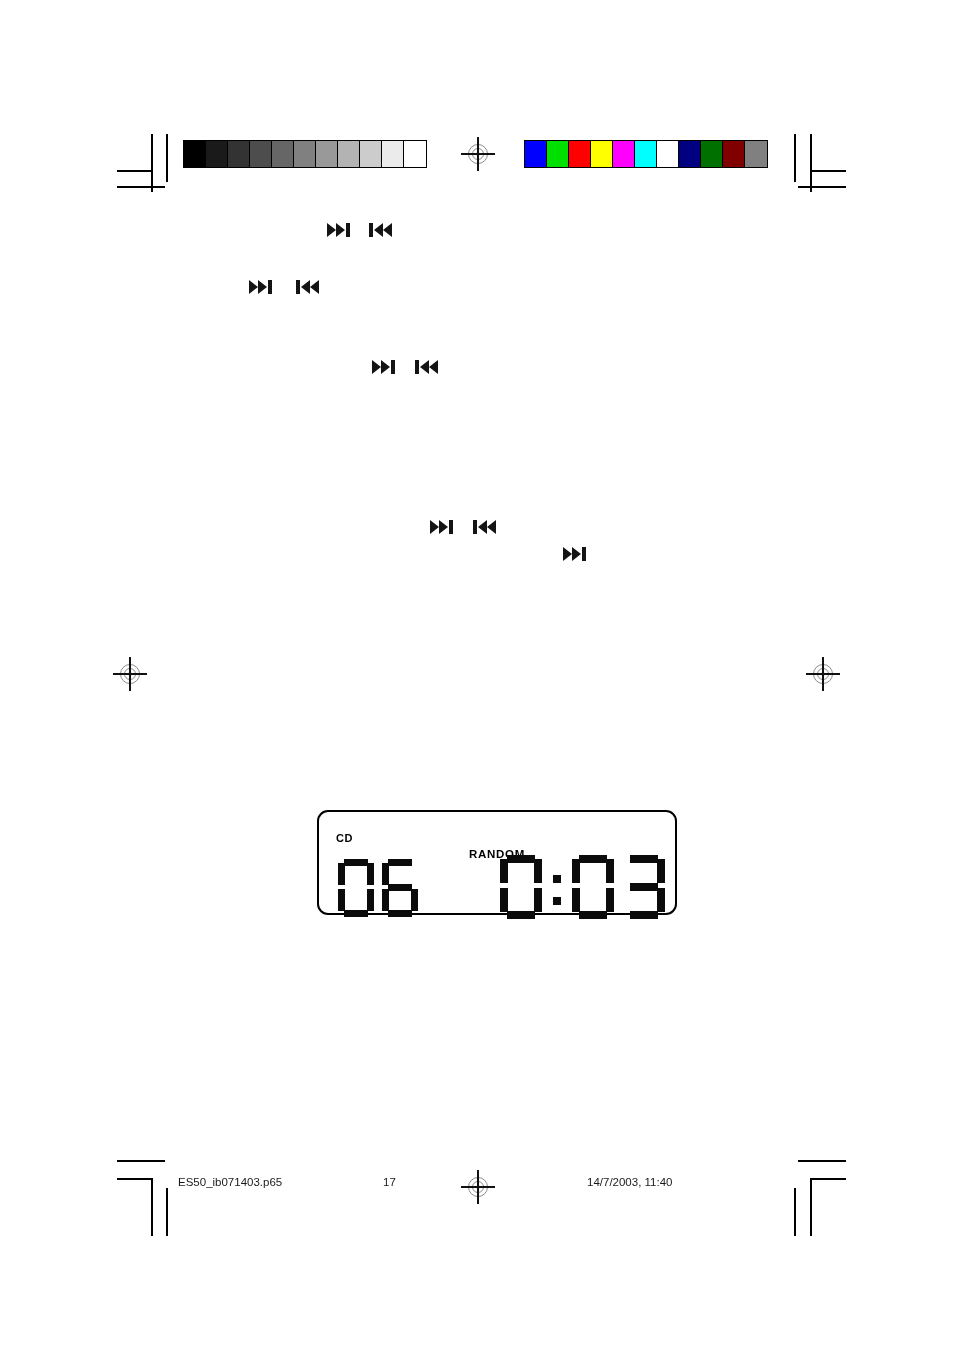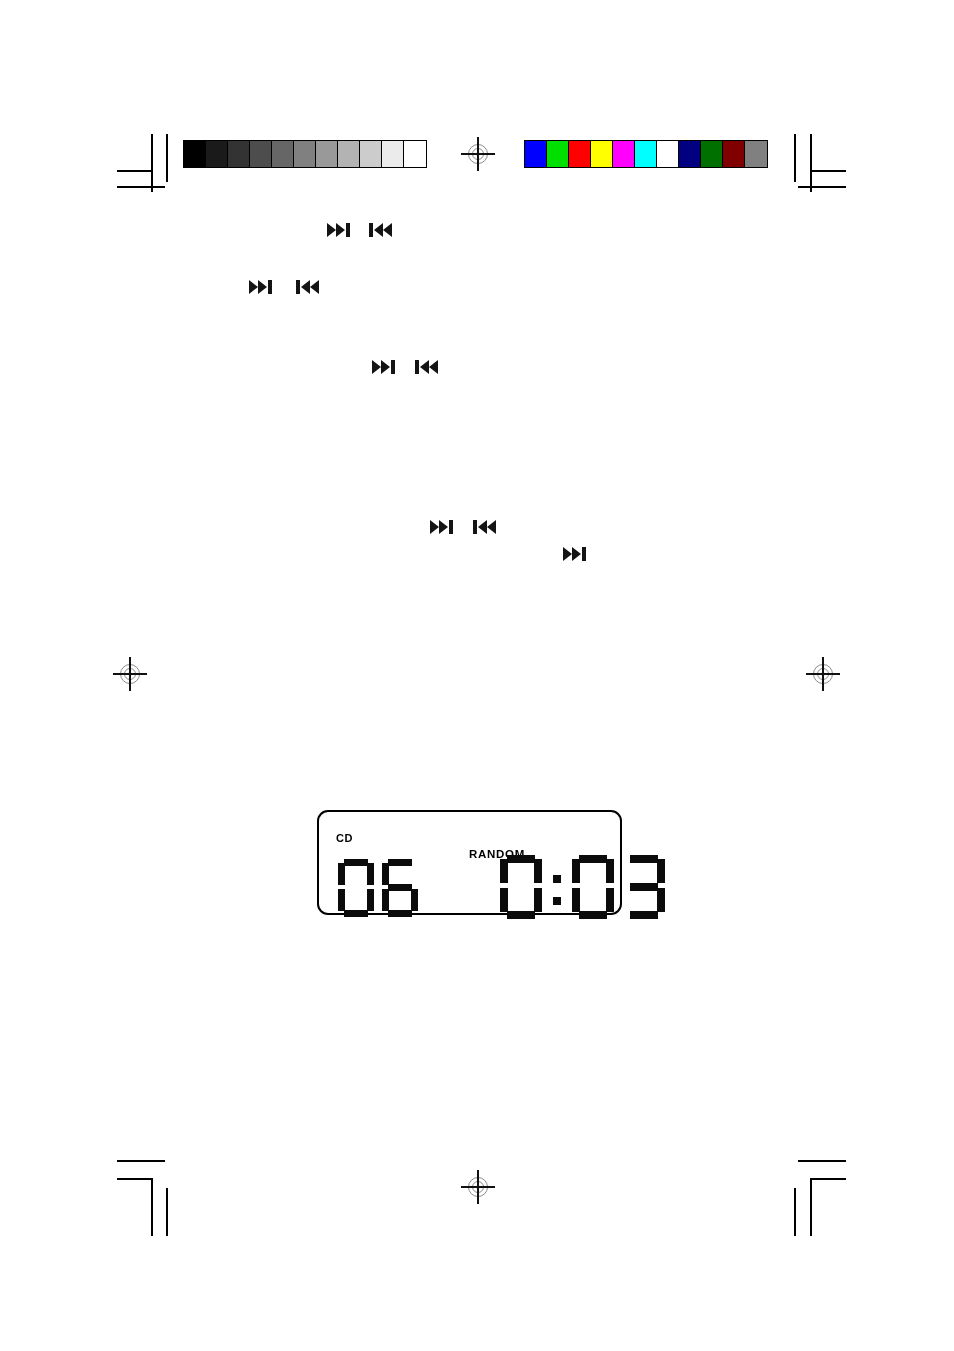--- a/index.html
+++ b/index.html
@@ -65,21 +65,21 @@
     box-sizing: border-box;
   }
   .calbar .sw:last-child { border-right: none; }
   .xicon { display: inline-block; line-height: 0; }
 
   
   #lcd-panel {
     position: absolute;
     left: 317px;
     top: 810px;
-    width: 305px;
+    width: 360px;
     height: 105px;
     border: 2.5px solid #000;
     border-radius: 11px;
     background: #ffffff;
     box-sizing: border-box;
   }
   #lcd-cd {
     position: absolute;
     left: 17px;
     top: 20px;
@@ -362,14 +362,19 @@
           <i class="sb"></i>
           <i class="sc"></i>
           <i class="sd"></i>
           <i class="se off"></i>
           <i class="sf off"></i>
           <i class="sg"></i>
         </span>
       </div>
   </div>
 
+  <div id="footer">
+    <div class="foot-text" id="foot-file">ES50_ib071403.p65</div>
+    <div class="foot-text" id="foot-page">17</div>
+    <div class="foot-text" id="foot-date">14/7/2003, 11:40</div>
+  </div>
 
 </div>
 
 </body></html>

